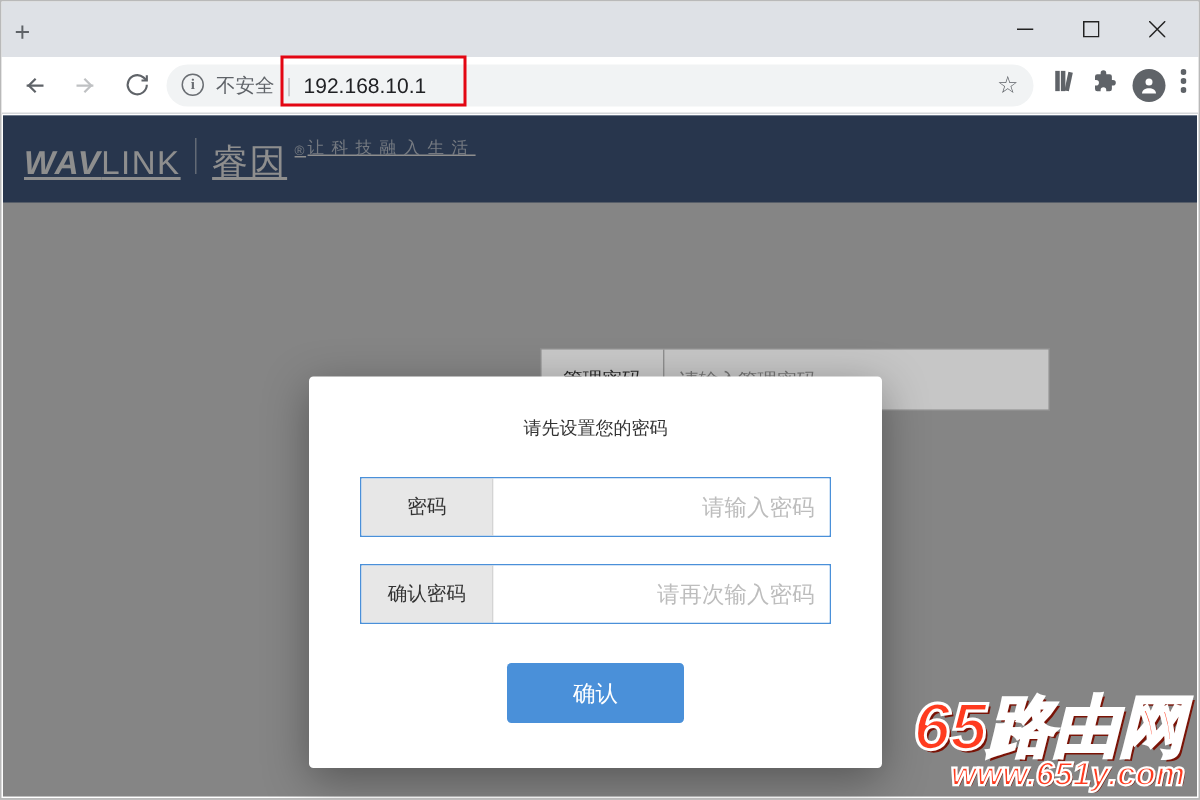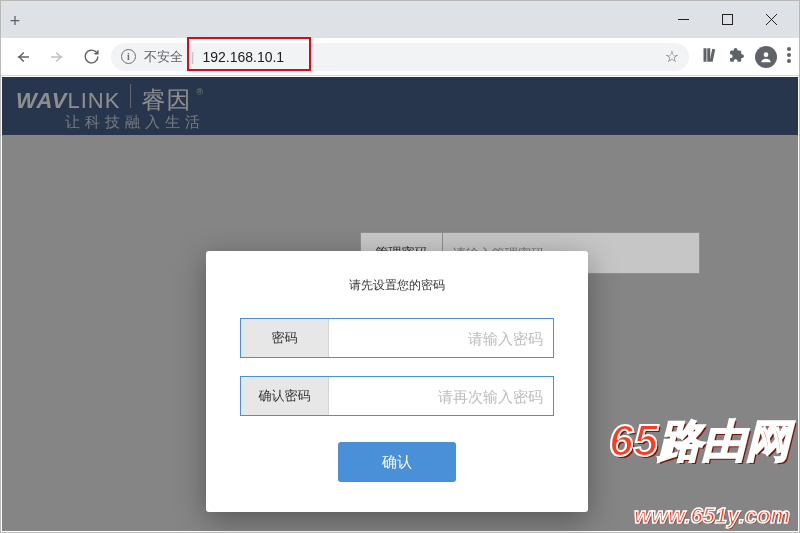--- a/index.html
+++ b/index.html
@@ -94,38 +94,38 @@
     
     .page {
       position: absolute; left: 1px; right: 1px; top: 76px; bottom: 1px;
       background: #eaeaea;
     }
     .brandbar {
       height: 58px; background: #1d3d6f;
       display: flex; align-items: center; padding-left: 14px;
       color: #fff;
     }
-    .logo { display: flex; flex-direction: column; line-height: 1; }
+    .logo { display: flex; flex-direction: row; line-height: 1; text-decoration: underline; }
     .logo-row1 {
       display: flex; align-items: baseline; gap: 6px;
       font-size: 22px; letter-spacing: 1px;
     }
     .logo-wav { font-weight: 800; font-style: italic; }
     .logo-link { font-weight: 300; }
     .logo-divider {
       width: 1px; height: 24px; background: #9fb0c8; margin: 0 4px;
       display: inline-block; vertical-align: middle;
     }
     .logo-cn { font-size: 24px; font-weight: 500; position: relative; }
     .logo-r {
       font-size: 9px; position: relative; top: -13px; left: -1px;
       color: #c7d1e1;
     }
     .logo-row2 {
-      font-size: 15px; color: #c7d1e1; letter-spacing: 5px;
+      font-size: 11px; color: #c7d1e1; letter-spacing: 5px;
       margin-top: 2px; text-align: right;
     }
     .overlay {
       position: absolute; inset: 0; background: rgba(50,50,50,0.55);
     }
     
     .bg-login {
       position: absolute; top: 155px; left: 298px; width: 460px;
       display: flex; flex-direction: column; align-items: center; gap: 20px;
     }
@@ -182,21 +182,20 @@
     }
     .wm1 {
       font-size: 44px; color: #ff3b1f;
       -webkit-text-stroke: 2px #fff;
       text-shadow: 2px 2px 0 #7a1306;
     }
     .wm2 {
       font-size: 22px; color: #ff3b1f;
       -webkit-text-stroke: 1.5px #fff;
       text-shadow: 1px 1px 0 #7a1306;
-      margin-top: 44px;
     }
   </style>
 </head>
 <body>
 
 <div class="titlebar">
   <div class="newtab">+</div>
   <div class="win-controls">
     <div class="win-btn">
       <svg width="11" height="11">

